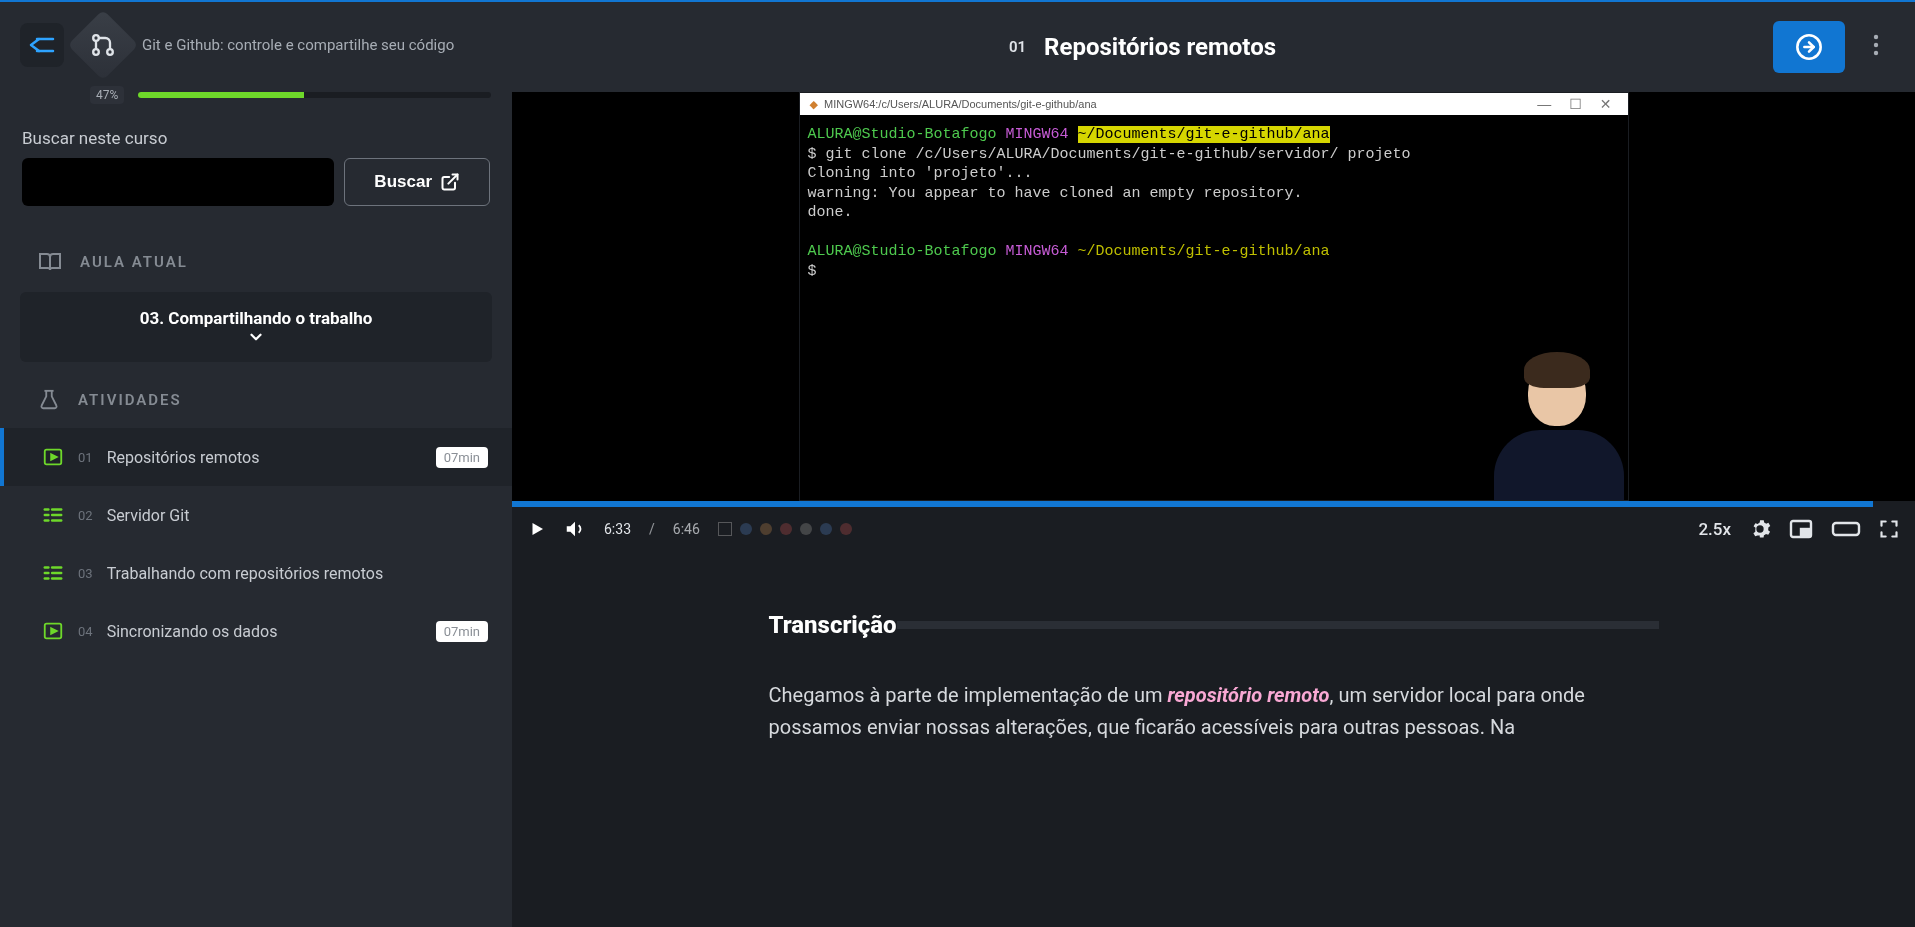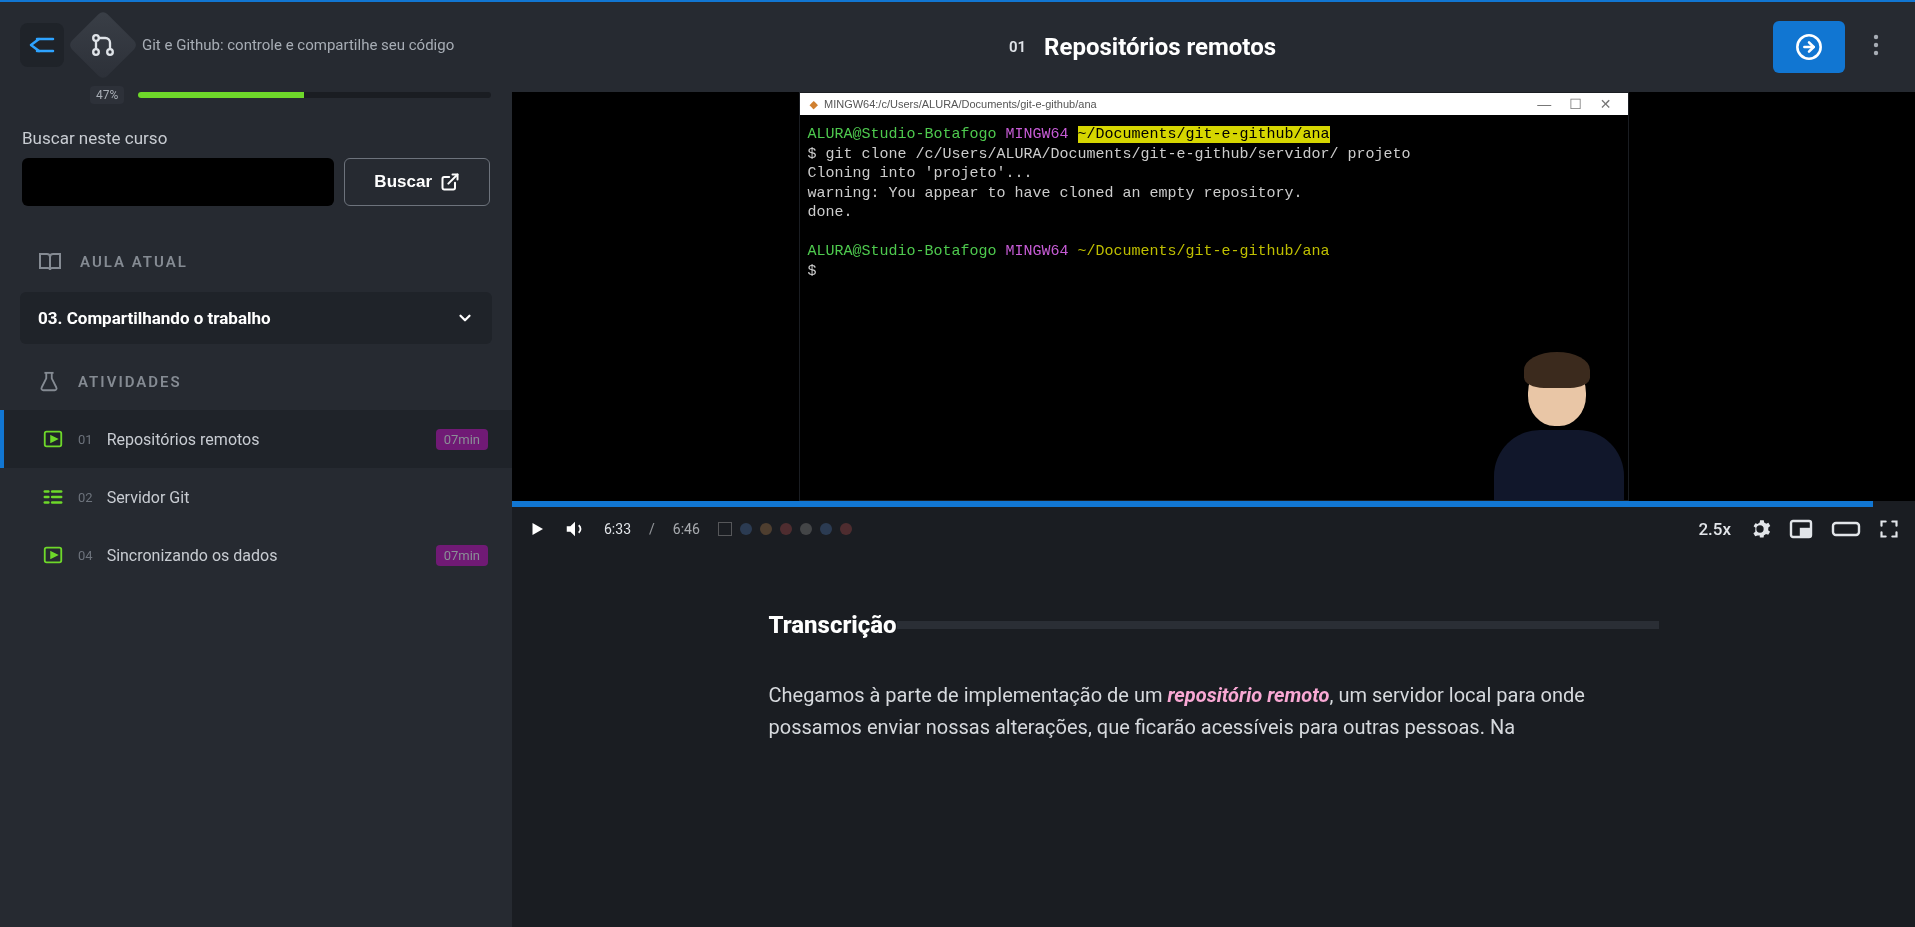--- a/index.html
+++ b/index.html
@@ -75,38 +75,38 @@
   }
   .section-h {
     display:flex; align-items:center; gap:18px;
     padding: 26px 24px 10px 38px;
     color:#858b93; letter-spacing:2px; font-size:15px; font-weight:600;
   }
   .lesson-select {
     margin: 8px 20px 0 20px;
     background:#1f2329; border-radius:6px;
     display:flex; align-items:center; justify-content:space-between;
-    padding:16px 18px; font-weight:700; font-size:17px;
+    padding:16px 18px; font-weight:700; font-size:17px;flex-direction:column;
   }
   .activities { margin-top:6px; }
   .activity {
     display:flex; align-items:center; gap:14px;
     padding:18px 24px 18px 38px;
     color:#c8ccd2; font-size:16px;
     border-left:4px solid transparent;
   }
   .activity.active {
     background:#1f2329;
     border-left:4px solid #1176d2;
   }
   .act-icon { width:22px; height:22px; flex-shrink:0; display:flex;align-items:center;justify-content:center;}
   .act-num { color:#6d737c; font-size:13px; }
   .act-title { flex:1; }
   .act-dur {
-    font-size:13px; color:#8a8f96; background:#701a75; padding:3px 8px; border-radius:4px;
+    font-size:13px; color:#8a8f96; background:#ffffff; padding:3px 8px; border-radius:4px;
   }
   
   .main {
     flex:1; display:flex; flex-direction:column;
     background:#1a1d22; min-width:0;
   }
   .topbar {
     height:92px; background:#262a31;
     display:flex; align-items:center; justify-content:space-between;
     padding:0 30px 0 0;
@@ -272,20 +272,34 @@
               <line x1="3" y1="6" x2="7" y2="6"></line>
               <line x1="11" y1="6" x2="21" y2="6"></line>
               <line x1="3" y1="12" x2="7" y2="12"></line>
               <line x1="11" y1="12" x2="21" y2="12"></line>
               <line x1="3" y1="18" x2="7" y2="18"></line>
               <line x1="11" y1="18" x2="21" y2="18"></line>
             </svg>
           </span>
           <span class="act-num">02</span>
           <span class="act-title">Servidor Git</span>
+        </div>
+        <div class="activity">
+          <span class="act-icon">
+            <svg width="22" height="22" viewBox="0 0 24 24" fill="none" stroke="#6ed82a" stroke-width="2.6" stroke-linecap="round">
+              <line x1="3" y1="6" x2="7" y2="6"></line>
+              <line x1="11" y1="6" x2="21" y2="6"></line>
+              <line x1="3" y1="12" x2="7" y2="12"></line>
+              <line x1="11" y1="12" x2="21" y2="12"></line>
+              <line x1="3" y1="18" x2="7" y2="18"></line>
+              <line x1="11" y1="18" x2="21" y2="18"></line>
+            </svg>
+          </span>
+          <span class="act-num">03</span>
+          <span class="act-title">Trabalhando com repositórios remotos</span>
         </div>
         <div class="activity">
           <span class="act-icon">
             <svg width="22" height="22" viewBox="0 0 24 24" fill="none" stroke="#6ed82a" stroke-width="2">
               <rect x="3" y="4" width="18" height="16" rx="2"></rect>
               <polygon points="10,9 16,12 10,15" fill="#6ed82a"></polygon>
             </svg>
           </span>
           <span class="act-num">04</span>
           <span class="act-title">Sincronizando os dados</span>

